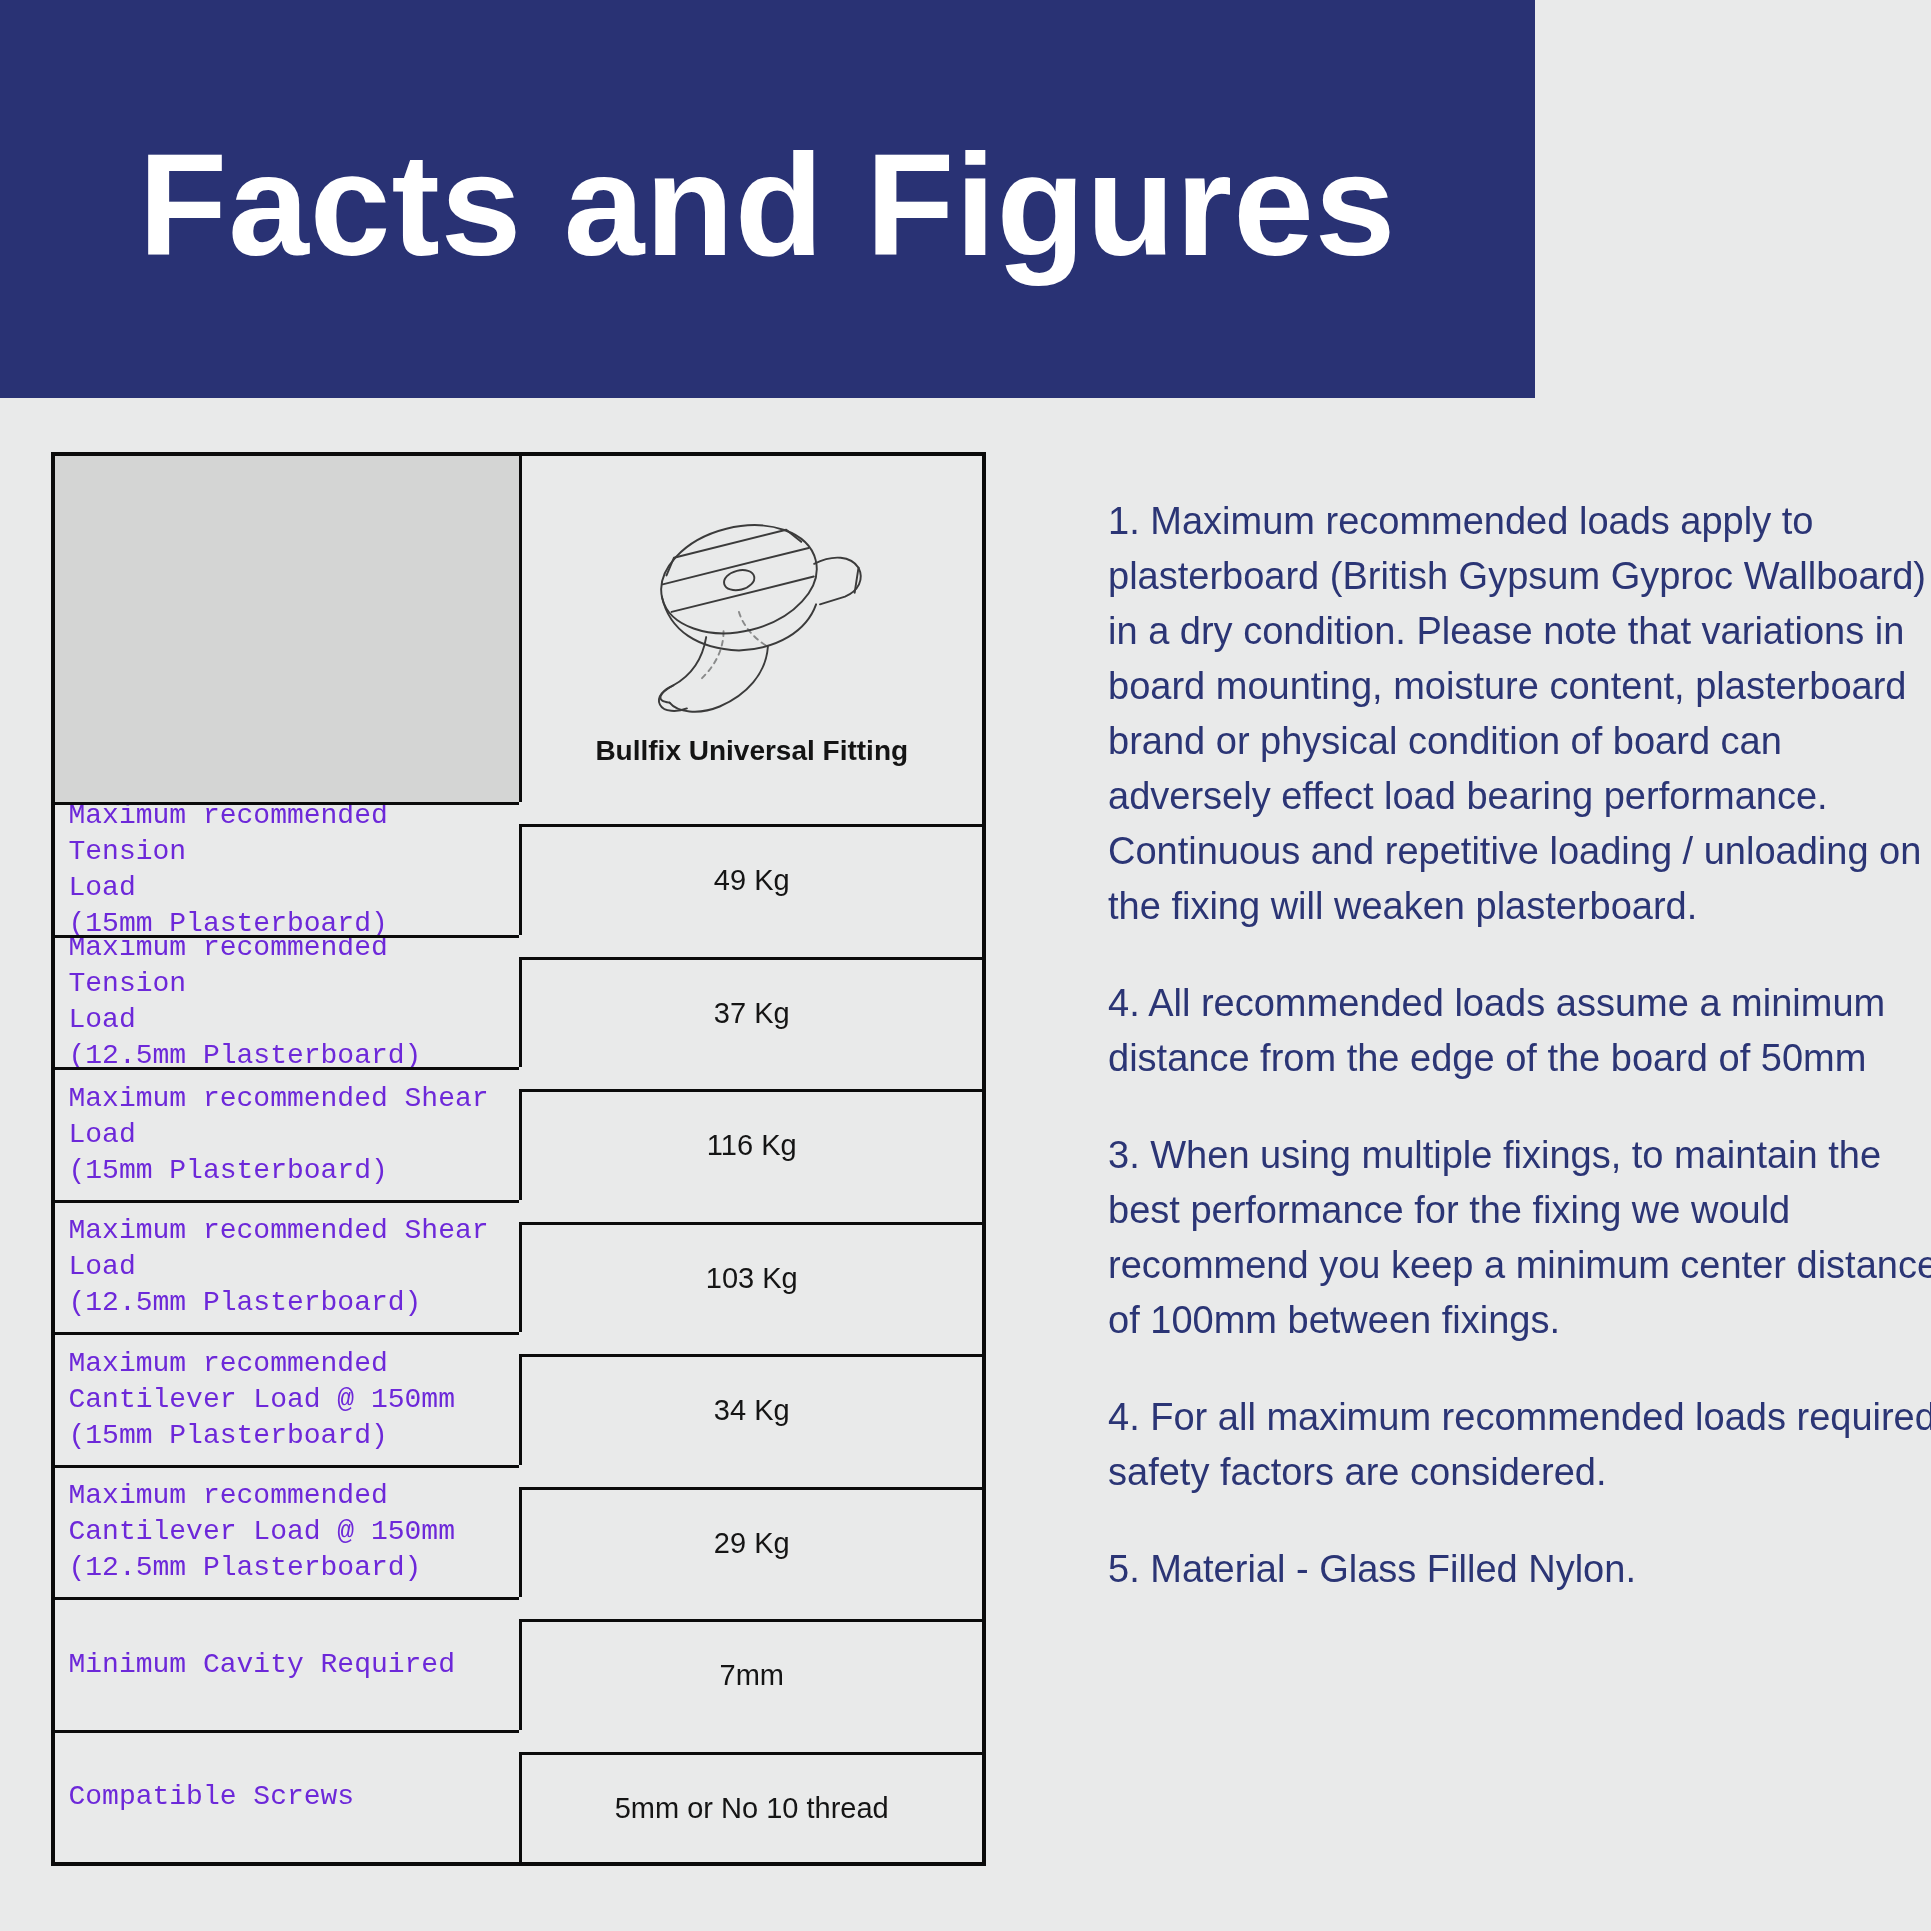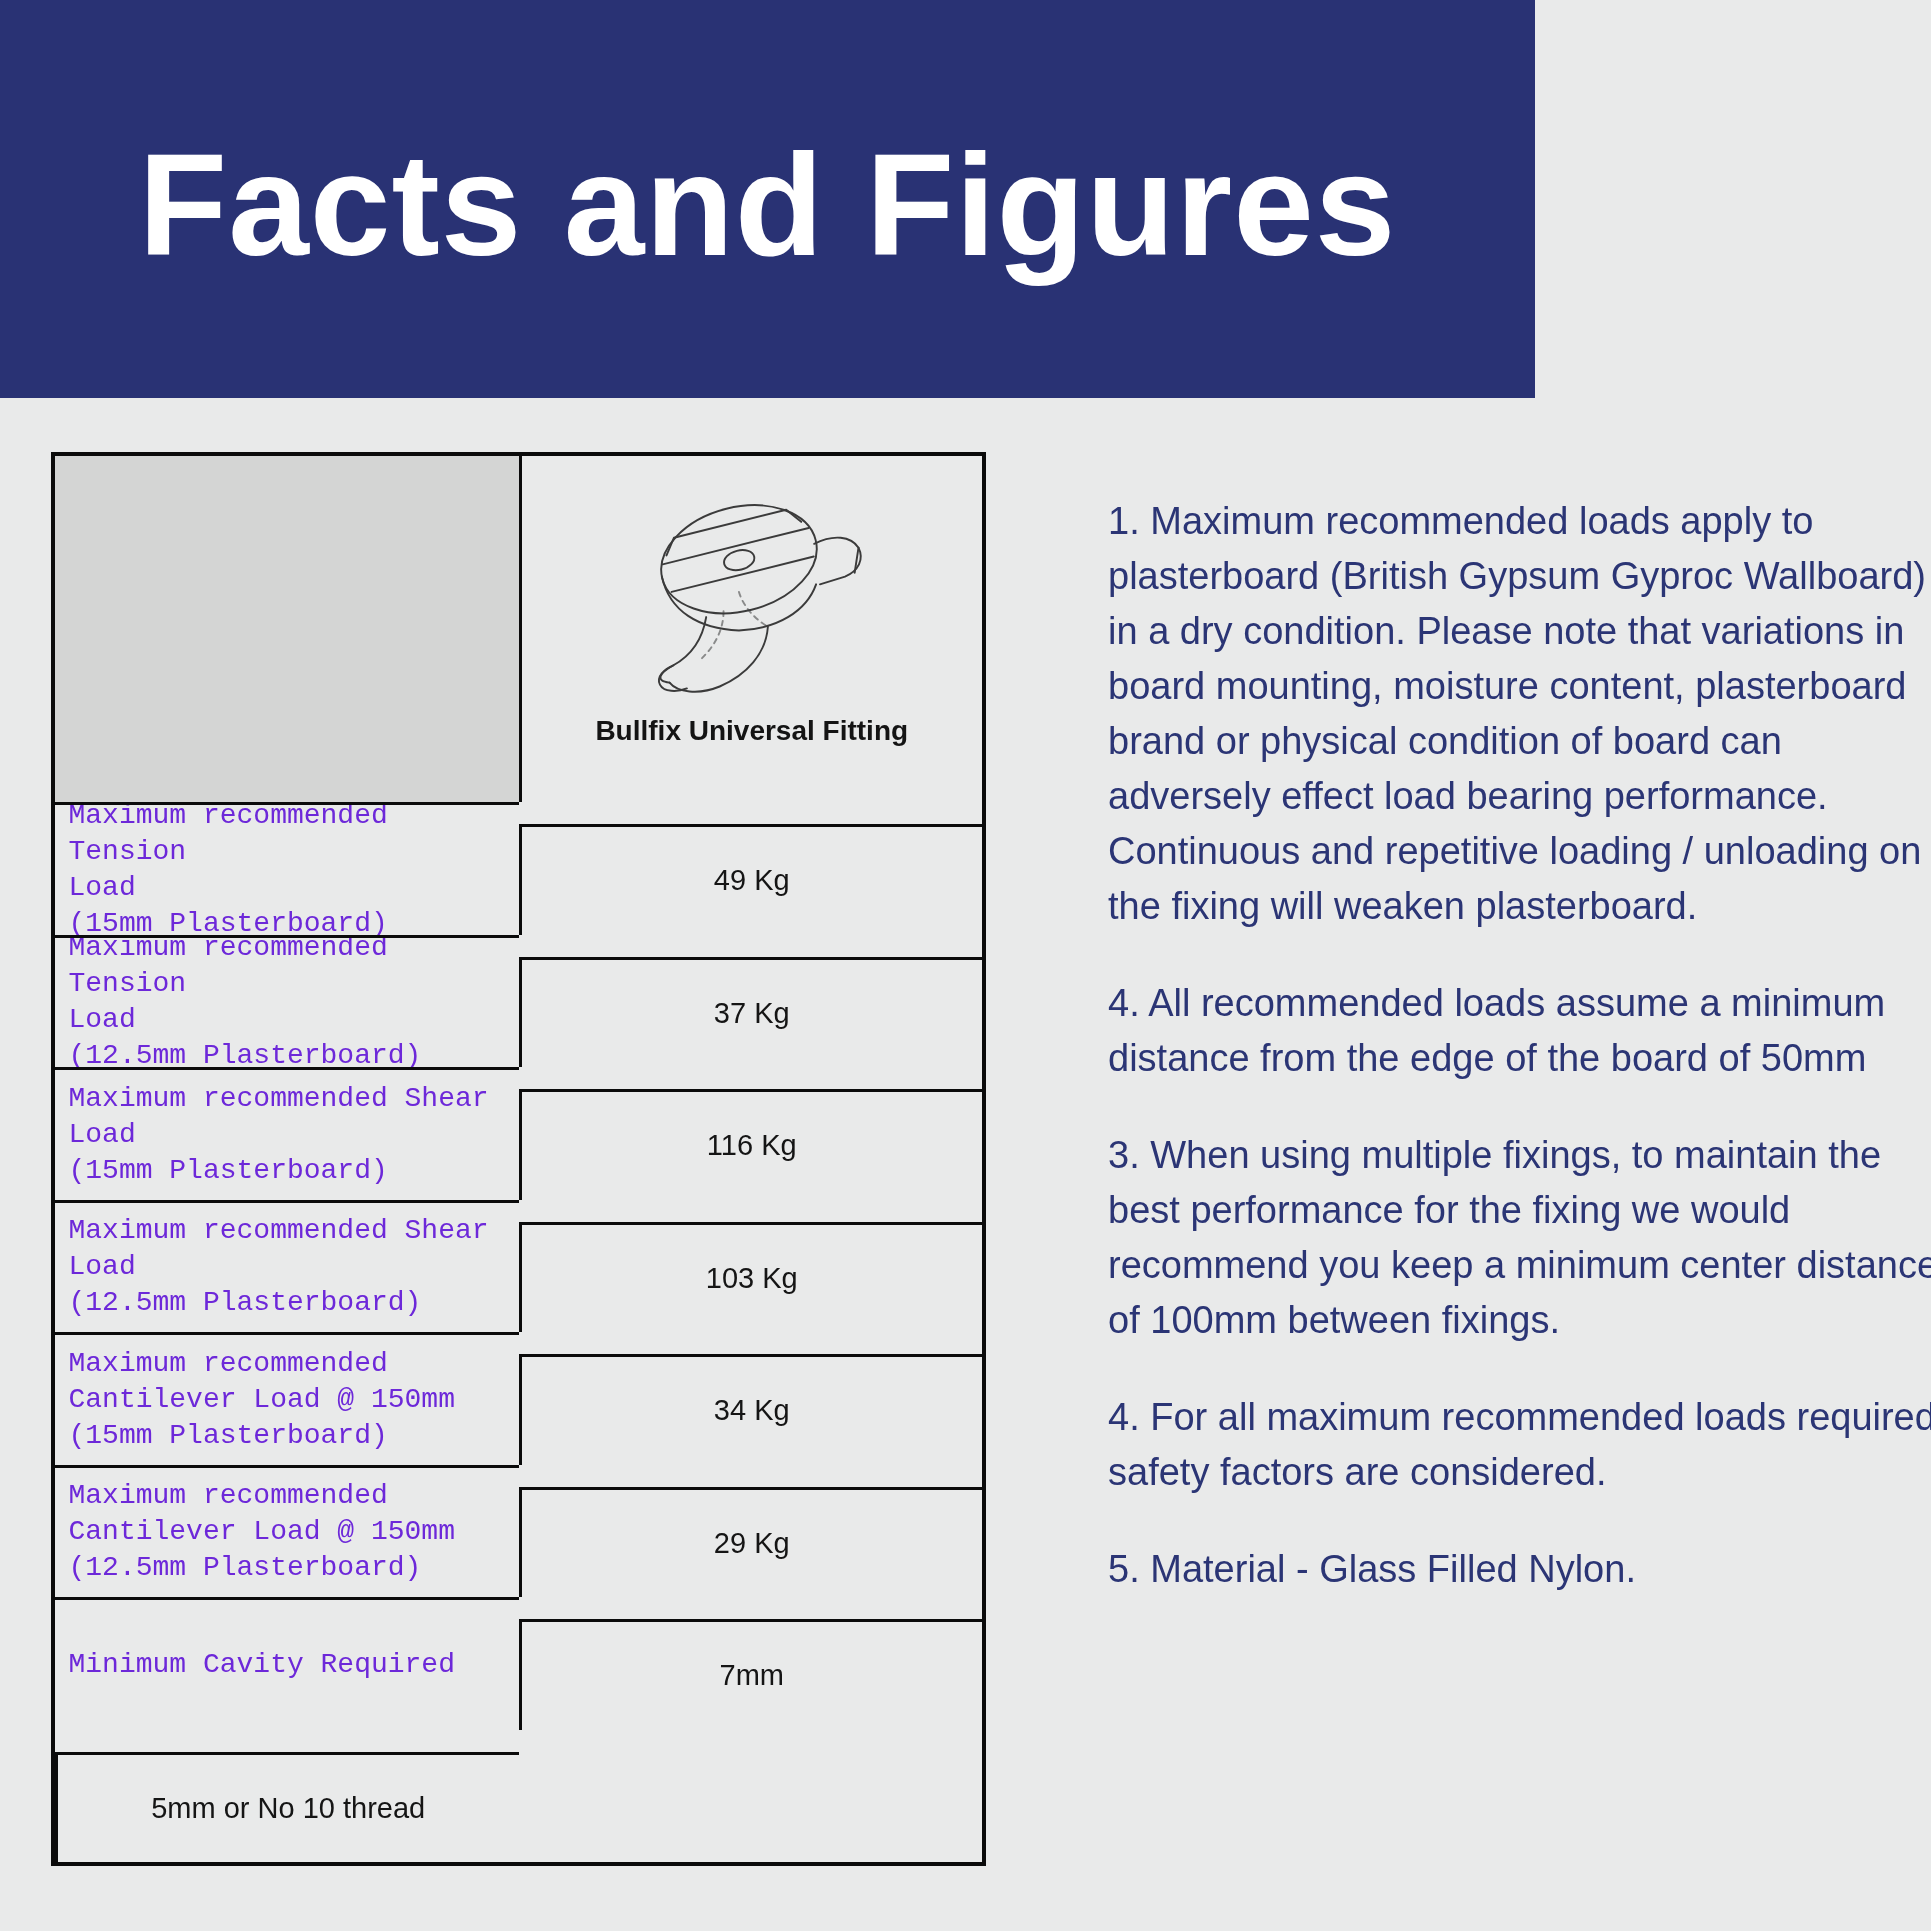--- a/index.html
+++ b/index.html
@@ -38,21 +38,21 @@
   }
   .cell{
     box-sizing:border-box;
     overflow:hidden;
   }
   .cell.col-right{border-left:3.9px solid #0B0B0B;}
   .cell.row-n{border-top:3.9px solid #0B0B0B;}
   .head-left{background:#D4D5D4;}
   .head-right{
     display:flex;flex-direction:column;align-items:center;
-    padding-top:28px;
+    padding-top:48px;
   }
   .product-name{
     font-size:28px;font-weight:700;color:#141414;
     margin-top:13.5px;text-align:center;
   }
   .cell.label{
     display:flex;align-items:center;
     padding-left:13.5px;padding-right:7.7px;
     font-size:28px;line-height:36px;color:#6d28d9;
     white-space:pre-line;
@@ -136,20 +136,21 @@
     <div class="cell value row-n col-right">34 Kg</div>
 
     <div class="cell label row-n">Maximum recommended
 Cantilever Load @ 150mm
 (12.5mm Plasterboard)</div>
     <div class="cell value row-n col-right">29 Kg</div>
 
     <div class="cell label row-n">Minimum Cavity Required</div>
     <div class="cell value row-n col-right">7mm</div>
 
+    <div class="cell label row-n">Compatible Screws</div>
     <div class="cell value row-n col-right">5mm or No 10 thread</div>
   </div>
 
   <div class="notes">
     <p>1. Maximum recommended loads apply to
 plasterboard (British Gypsum Gyproc Wallboard)
 in a dry condition. Please note that variations in
 board mounting, moisture content, plasterboard
 brand or physical condition of board can
 adversely effect load bearing performance.

